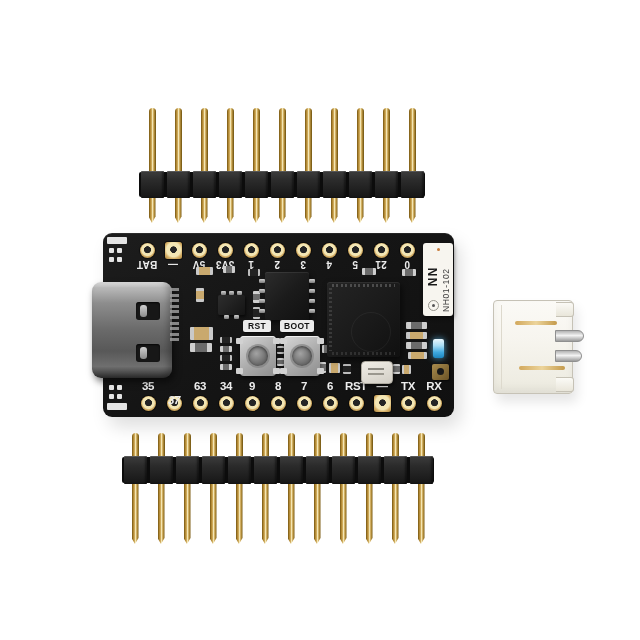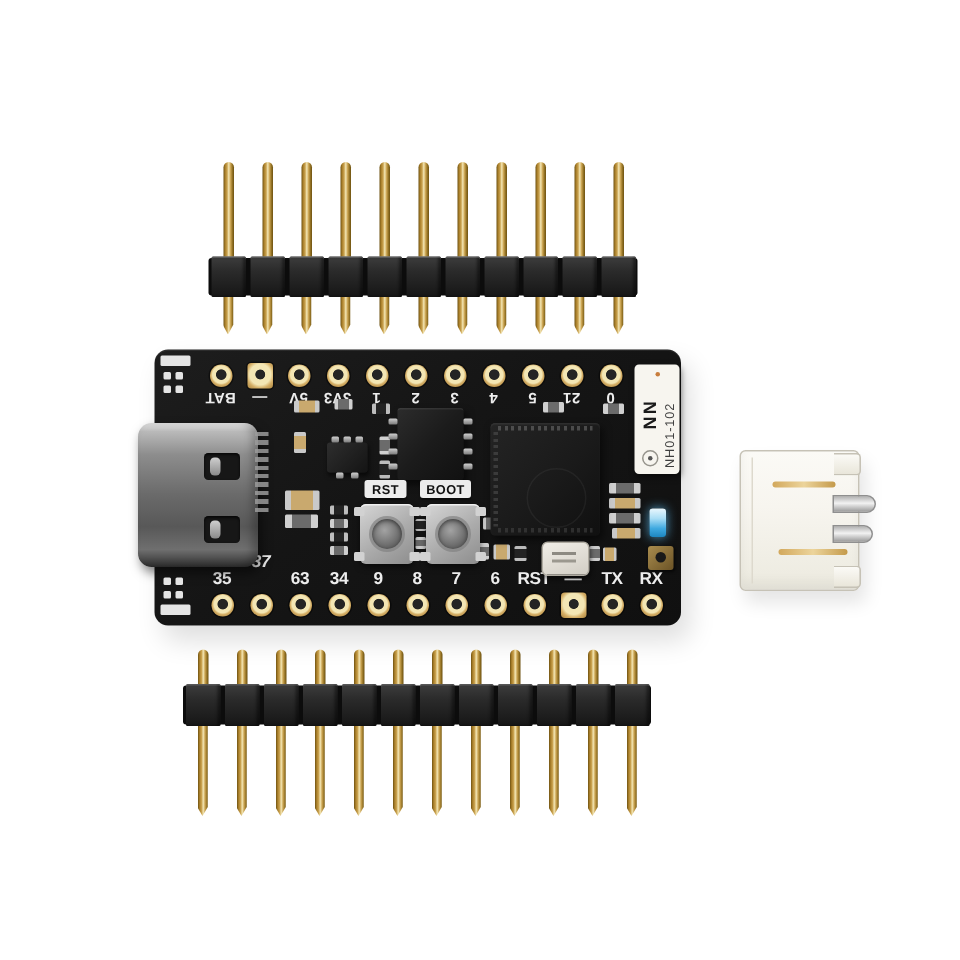--- a/index.html
+++ b/index.html
@@ -223,21 +223,21 @@
         <div class="hole" style="left: 167.5px; top: 162.5px;"></div>
         <div class="hole" style="left: 193.5px; top: 162.5px;"></div>
         <div class="hole" style="left: 219.5px; top: 162.5px;"></div>
         <div class="hole" style="left: 245.5px; top: 162.5px;"></div>
         <div class="hole square" style="left: 270.5px; top: 161.5px;"></div>
         <div class="hole" style="left: 297.5px; top: 162.5px;"></div>
         <div class="hole" style="left: 323.5px; top: 162.5px;"></div>
       </div>
     <div id="labelsBottom">
         <div class="lbl bot" style="left: 31px; top: 147px;">35</div>
-        <div class="lbl bot" style="left: 57px; top: 136px; font-style: italic;">37</div>
+        <div class="lbl bot" style="left: 57px; top: 161px; font-style: italic;">37</div>
         <div class="lbl bot" style="left: 83px; top: 147px;">63</div>
         <div class="lbl bot" style="left: 109px; top: 147px;">34</div>
         <div class="lbl bot" style="left: 135px; top: 147px;">9</div>
         <div class="lbl bot" style="left: 161px; top: 147px;">8</div>
         <div class="lbl bot" style="left: 187px; top: 147px;">7</div>
         <div class="lbl bot" style="left: 213px; top: 147px;">6</div>
         <div class="lbl bot" style="left: 239px; top: 147px;">RST</div>
         <div class="lbl bot" style="left: 265px; top: 147px;">—</div>
         <div class="lbl bot" style="left: 291px; top: 147px;">TX</div>
         <div class="lbl bot" style="left: 317px; top: 147px;">RX</div>

